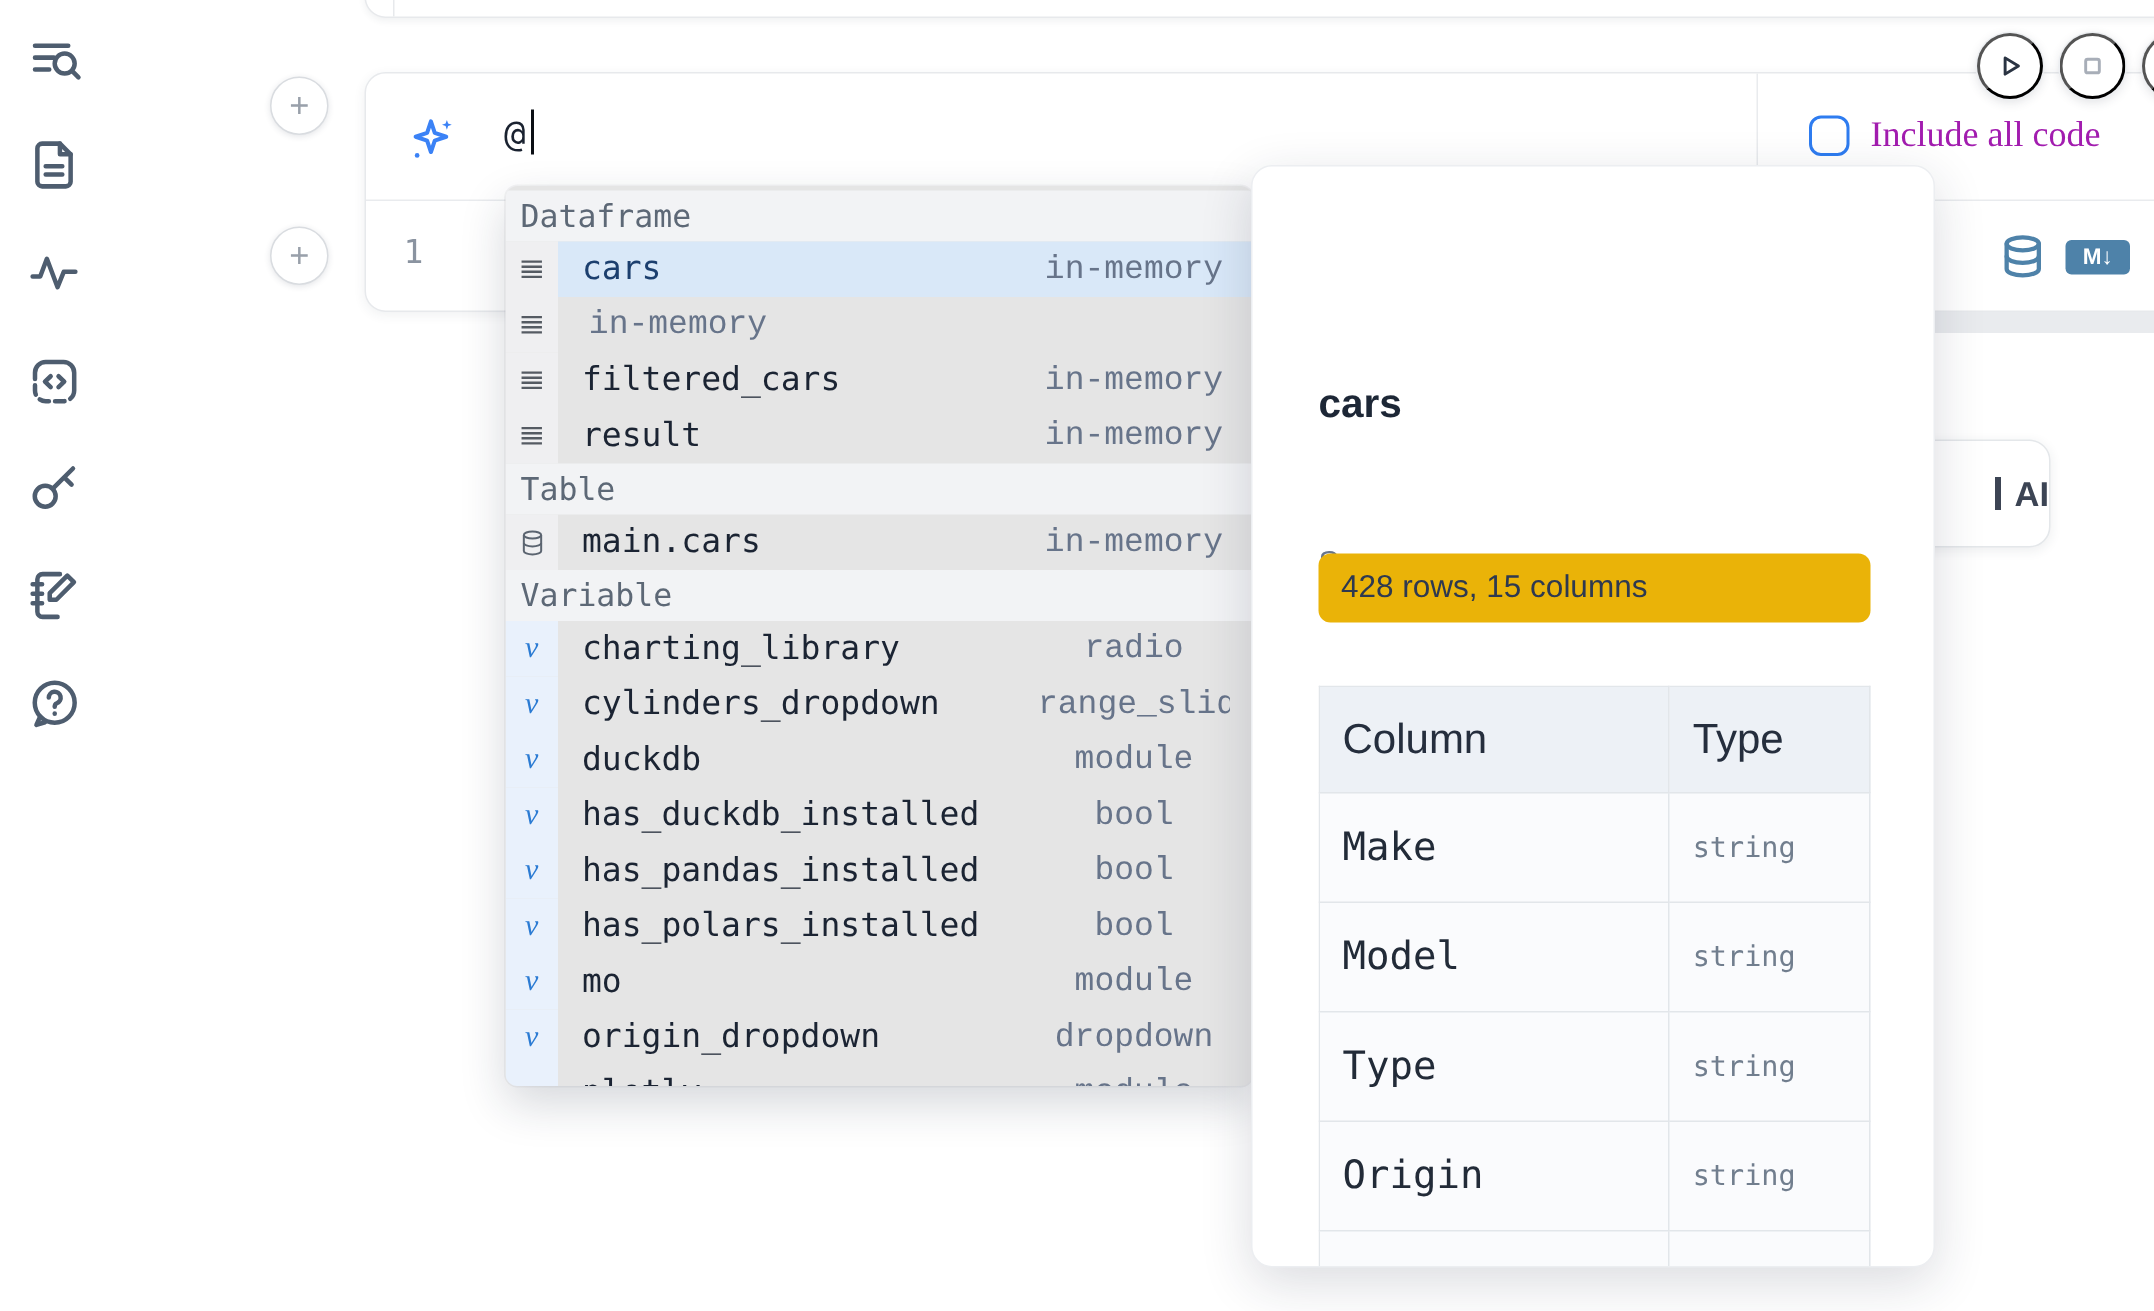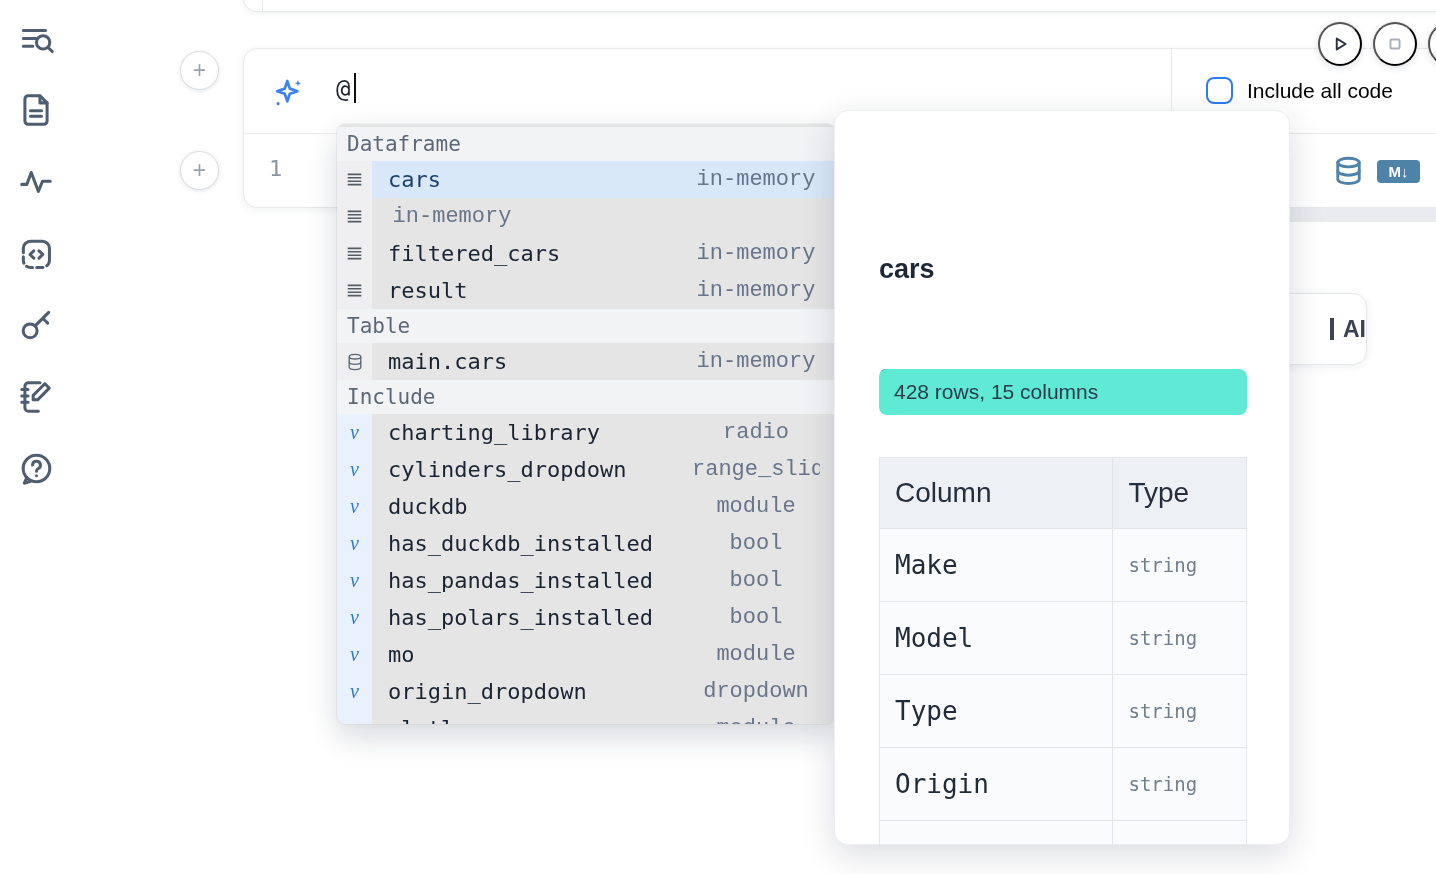--- a/index.html
+++ b/index.html
@@ -31,21 +31,21 @@
     box-shadow:0 2px 8px rgba(40,50,70,.07); }
   .cell-top { position:absolute; left:0; top:0; width:100%; height:85px; }
   .cell-top .hdiv { position:absolute; left:0; bottom:0; width:100%; height:1px; background:#e9ebee; }
   .cell-top .vdiv { position:absolute; left:927px; top:0; width:1px; height:85px; background:#e9ebee; }
   .sparkle { position:absolute; left:27px; top:27px; }
   .ai-q { position:absolute; left:92px; top:26px; font-family:"DejaVu Sans Mono", monospace;
     font-size:24px; color:#1a2230; }
   .caret { position:absolute; left:110px; top:24px; width:2px; height:30px; background:#0b0e14; }
   .include { position:absolute; left:962px; top:28px; display:flex; align-items:center; cursor:pointer; }
   .checkbox { width:27px; height:27px; border:2.5px solid #2e7cf0; border-radius:8px; background:#fff; }
-  .include-label { margin-left:14px; font-size:21px; color:#000000; }
+  .include-label { margin-left:14px; font-size:24px; color:#a21caf;font-family:Liberation Serif, serif; }
   .cell-bottom { position:absolute; left:0; top:85px; width:100%; height:74px; }
   .lineno { position:absolute; left:25px; top:22px; font-family:"DejaVu Sans Mono", monospace;
     font-size:22px; color:#8a93a0; }
   .cell-icons { position:absolute; right:22px; top:22px; display:flex; align-items:center; gap:14px; }
   .md-badge { width:43px; height:23px; border-radius:4px; background:#4e82a9; color:#fff;
     font-size:15px; font-weight:bold; text-align:center; line-height:23px;
     font-family:"Liberation Sans", sans-serif; }
   .gray-band { position:absolute; left:1279px; top:208px; width:157px; height:14px; background:#e9ebee; }
 
   
@@ -80,21 +80,21 @@
     font-size:22px; color:#67748a; white-space:nowrap; overflow:hidden; flex:none; }
   .vico { font-family:"Liberation Serif", serif; font-style:italic; font-size:20px; color:#2b7bd3; }
 
   
   .popup { position:absolute; left:834px; top:110px; width:456px; height:735px;
     background:#fff; border:1px solid #eceef1; border-radius:14px; z-index:20;
     box-shadow:0 10px 34px rgba(30,40,60,.16); overflow:hidden; }
   .pp-title { position:absolute; left:44px; top:143px; font-size:27px; font-weight:bold; color:#1d2736; }
   .pp-source { position:absolute; left:44px; top:212px; font-size:21px; color:#67748a;margin-top:41px; }
   .pp-badge { position:absolute; left:44px; top:258px; width:368px; height:46px;
-    background:#5eead4; border-radius:8px; font-size:21px; color:#2e3950;
+    background:#eab308; border-radius:8px; font-size:21px; color:#2e3950;
     line-height:46px; padding-left:15px; }
   .pp-tablewrap { position:absolute; left:44px; top:346px; width:369px; height:473px; overflow:hidden; }
   .pp-table { border-collapse:collapse; width:368px; }
   .pp-table th, .pp-table td { border:1px solid #e2e6ea; text-align:left; padding-left:15px; }
   .pp-table th { height:71px; background:#edf1f6; font-size:28px; font-weight:normal; color:#252e3d; }
   .pp-table td { height:73px; background:#fafbfd; }
   .pp-table .cname { font-family:"DejaVu Sans Mono", monospace; font-size:26px; color:#222b38; }
   .pp-table .ctype { font-family:"DejaVu Sans Mono", monospace; font-size:19px; color:#717e8e; }
   .col-w1 { width:234px; } .col-w2 { width:134px; }
 </style>
@@ -275,21 +275,21 @@
               <path d="M2.5 10v6c0 1.4 2.9 2.6 6.5 2.6s6.5-1.2 6.5-2.6v-6"></path>
             </svg>
           </span>
         </div>
       <div class="ac-main">
           <span class="ac-name">main.cars</span>
           <span class="ac-type">in-memory</span>
         </div>
     </div>
 
-    <div class="ac-header">Include</div>
+    <div class="ac-header">Variable</div>
     <div class="ac-row">
       <div class="ac-gut gut-blue">
           <span class="vico">v</span>
         </div>
       <div class="ac-main">
           <span class="ac-name">charting_library</span>
           <span class="ac-type">radio</span>
         </div>
     </div>
     <div class="ac-row">

